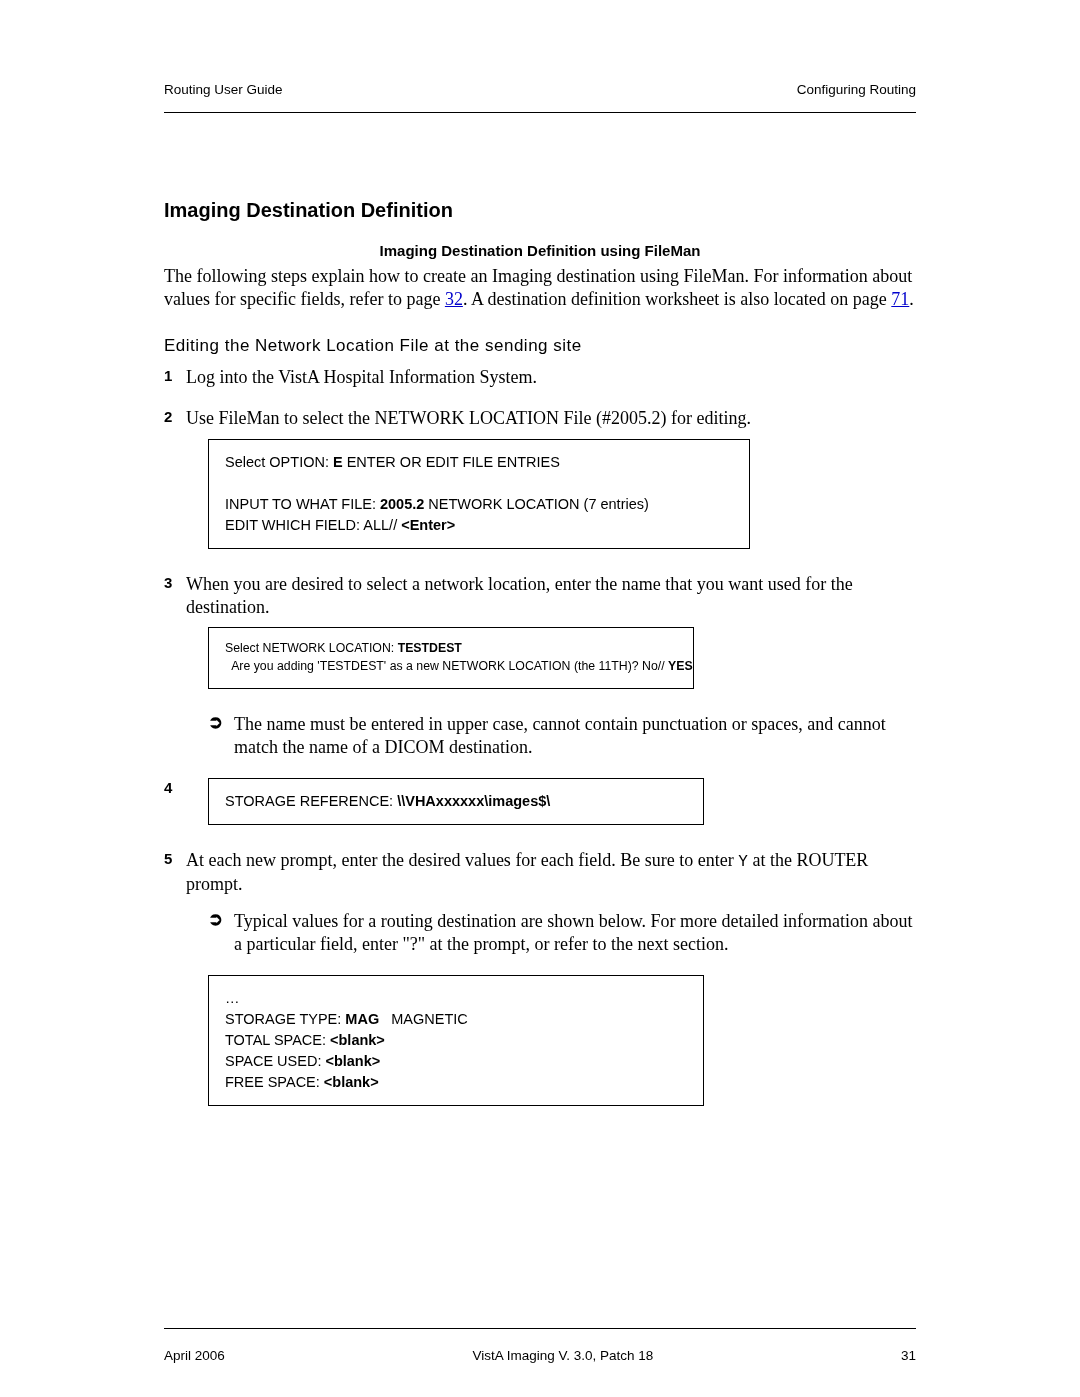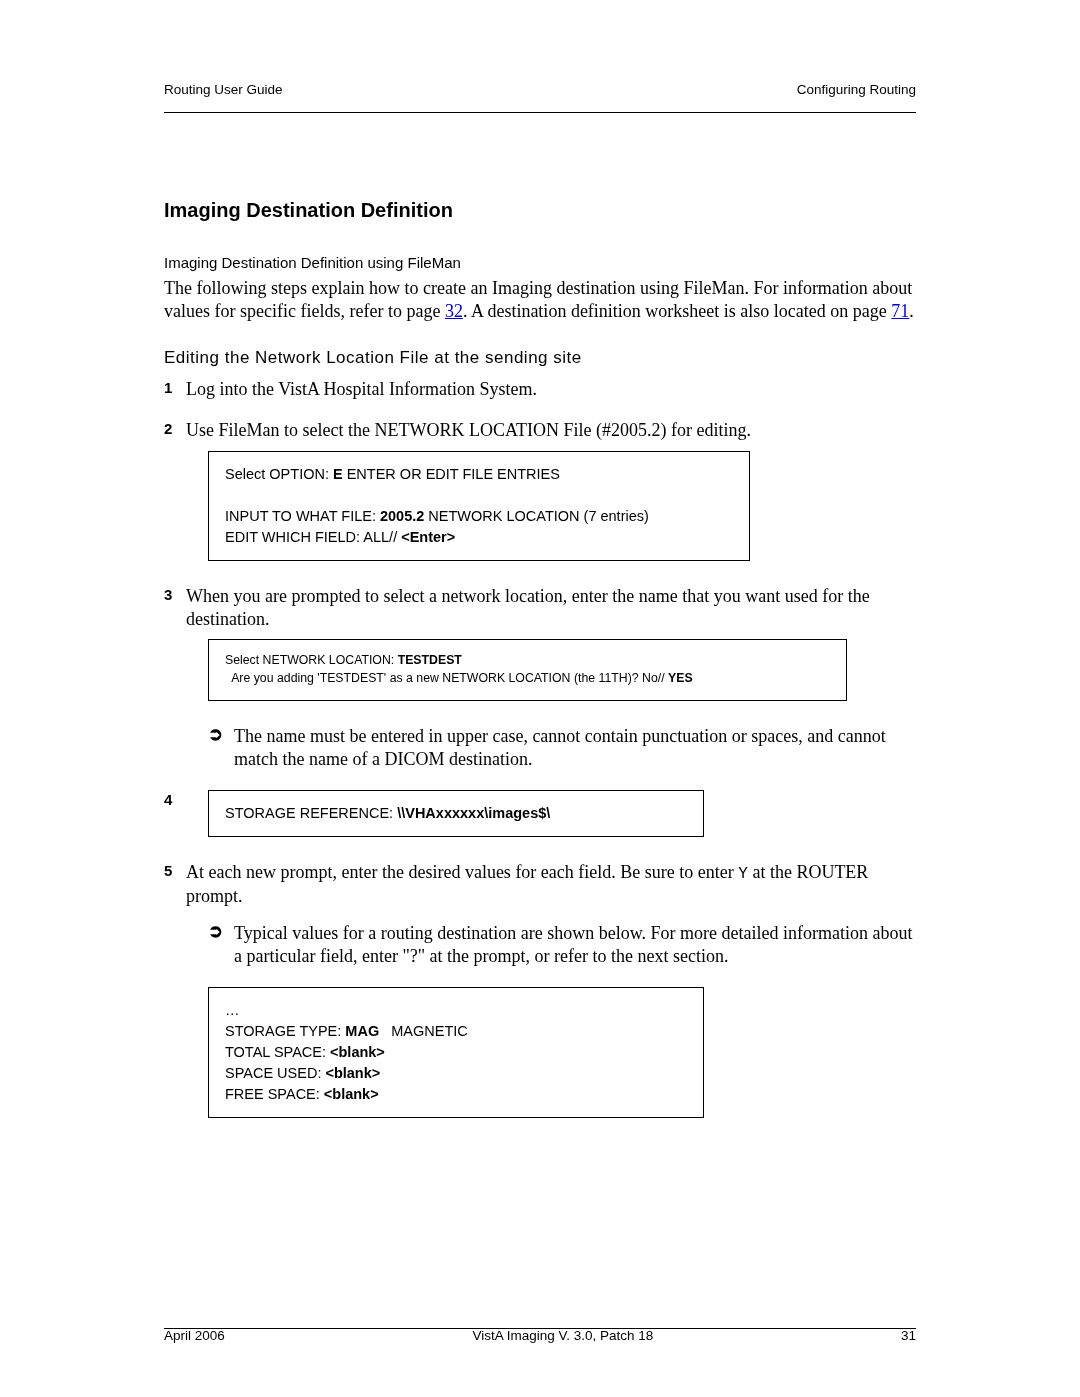--- a/index.html
+++ b/index.html
@@ -20,27 +20,28 @@
     font-family: Arial, Helvetica, sans-serif;
     font-size: 13.5px;
     border-bottom: 1px solid #000;
     padding-bottom: 15px;
     margin-bottom: 86px;
   }
   h2.section-title {
     font-family: Arial, Helvetica, sans-serif;
     font-size: 20px;
     font-weight: bold;
-    margin-bottom: 32px;
+    margin-bottom: 20px;
   }
   h3.subheading {
     font-family: Arial, Helvetica, sans-serif;
     font-size: 15px;
-    font-weight: normal;
+    font-weight: bold;
     margin-bottom: 6px;
+    text-align: center;
   }
   p.body-text {
     font-size: 18px;
     line-height: 1.30;
     margin-bottom: 24px;
   }
   a.page-link {
     color: #0000cc;
   }
   h4.procedure-title {
@@ -104,21 +105,21 @@
   }
   .footer-rule {
     position: absolute;
     left: 164px; right: 164px;
     bottom: 68px;
     border-top: 1px solid #000;
   }
   .footer {
     position: absolute;
     left: 164px; right: 164px;
-    bottom: 54px;
+    bottom: 34px;
     display: flex;
     justify-content: space-between;
     font-family: Arial, Helvetica, sans-serif;
     font-size: 13.5px;
   }
 </style>
 </head>
 <body>
 
 <div class="page">
@@ -148,22 +149,22 @@
       <div class="step-text">
         <span>Use FileMan to select the </span><span class="smallcaps">NETWORK LOCATION</span><span> File (#2005.2) for editing.</span>
       </div>
       <div class="code-box medium"><span>Select OPTION: </span><span class="b">E</span><span> ENTER OR EDIT FILE ENTRIES</span>
 
 <span>INPUT TO WHAT FILE: </span><span class="b">2005.2</span><span> NETWORK LOCATION (7 entries)</span>
 <span>EDIT WHICH FIELD: ALL// </span><span class="b">&lt;Enter&gt;</span></div>
     </li>
 
     <li>
-      <div class="step-text">When you are prompted to select a network location, enter the name that you want used for the destination.</div>
-      <div class="code-box wide" style="width:639px; font-size:12.3px;"><span>Select NETWORK LOCATION: </span><span class="b">TESTDEST</span>
+      <div class="step-text">When you are desired to select a network location, enter the name that you want used for the destination.</div>
+      <div class="code-box wide" style="width:486px; font-size:12.3px;"><span>Select NETWORK LOCATION: </span><span class="b">TESTDEST</span>
 <span>  Are you adding 'TESTDEST' as a new NETWORK LOCATION (the 11TH)? No// </span><span class="b">YES</span></div>
       <div class="note">
         <span class="note-icon">➲</span>
         <span>The name must be entered in upper case, cannot contain punctuation or spaces, and cannot match the name of a DICOM destination.</span>
       </div>
     </li>
 
     <li>
       <div class="code-box narrow"><span>STORAGE REFERENCE: </span><span class="b">\\VHAxxxxxx\images$\</span></div>
     </li>

